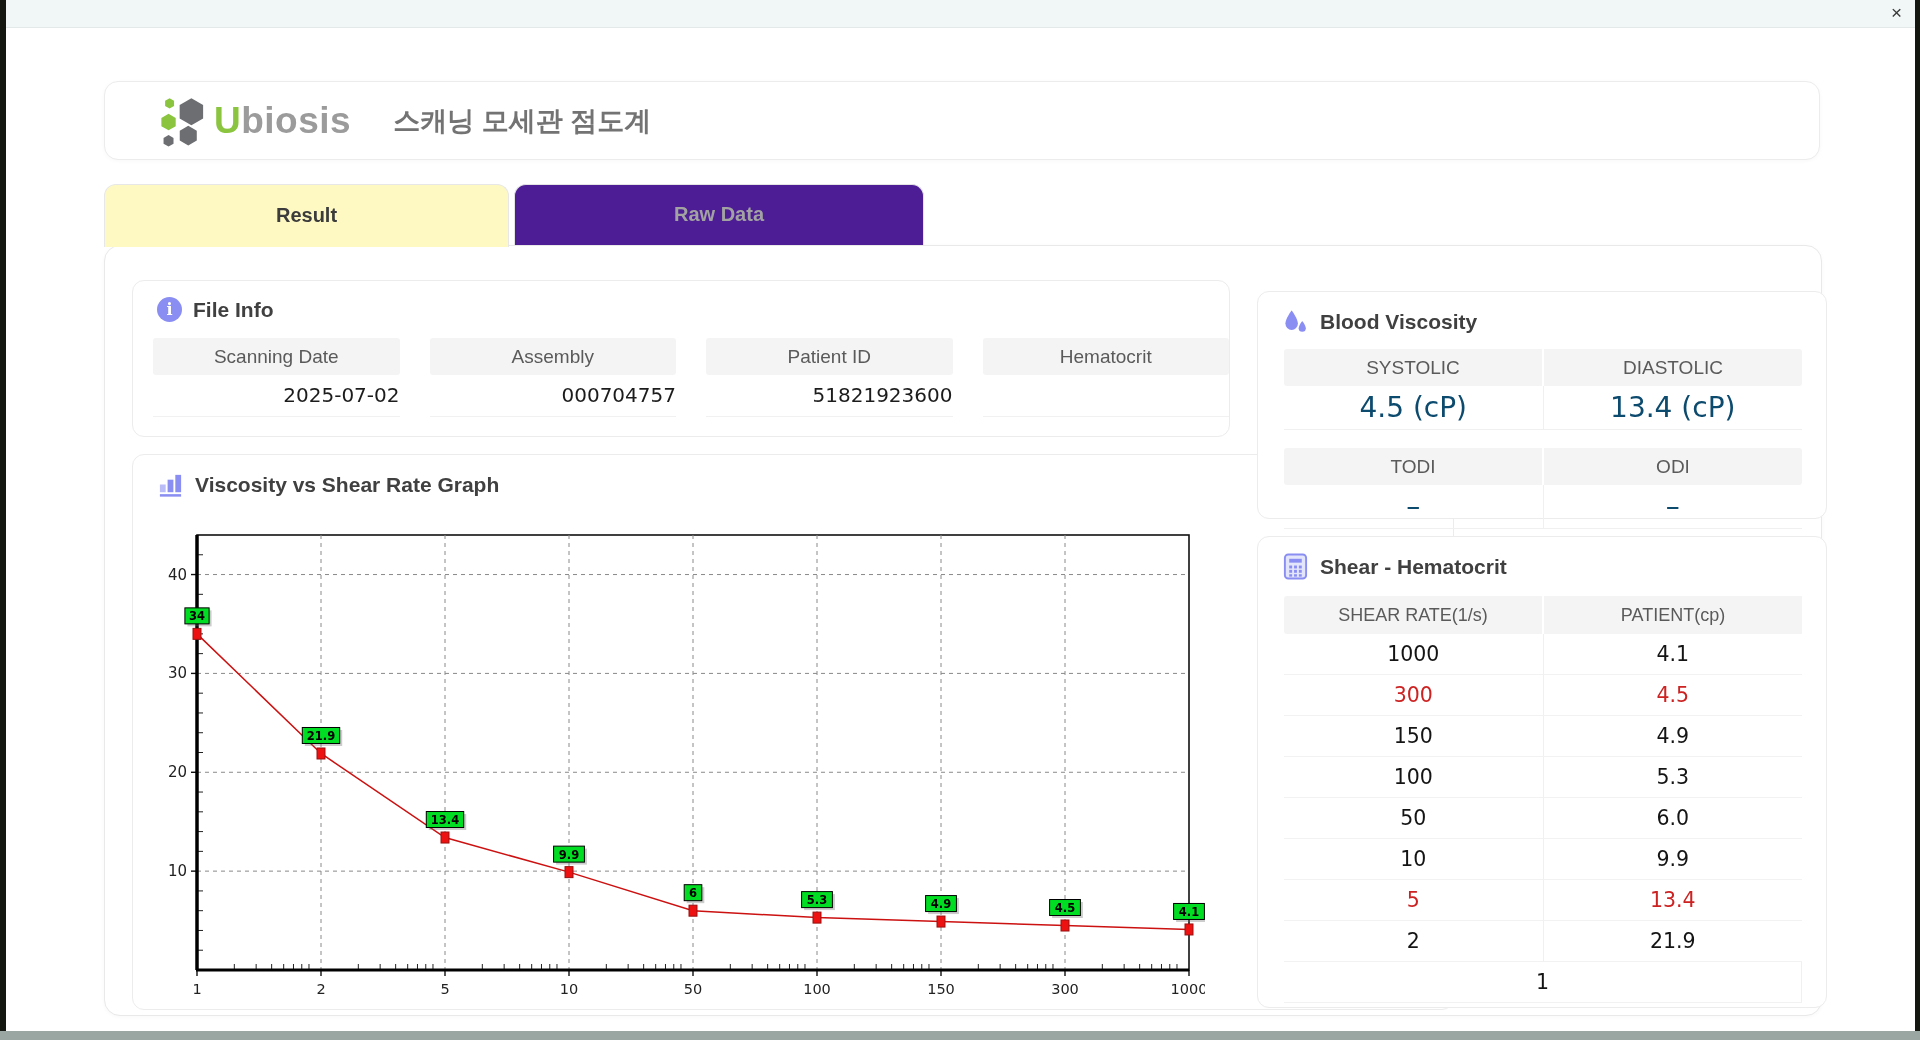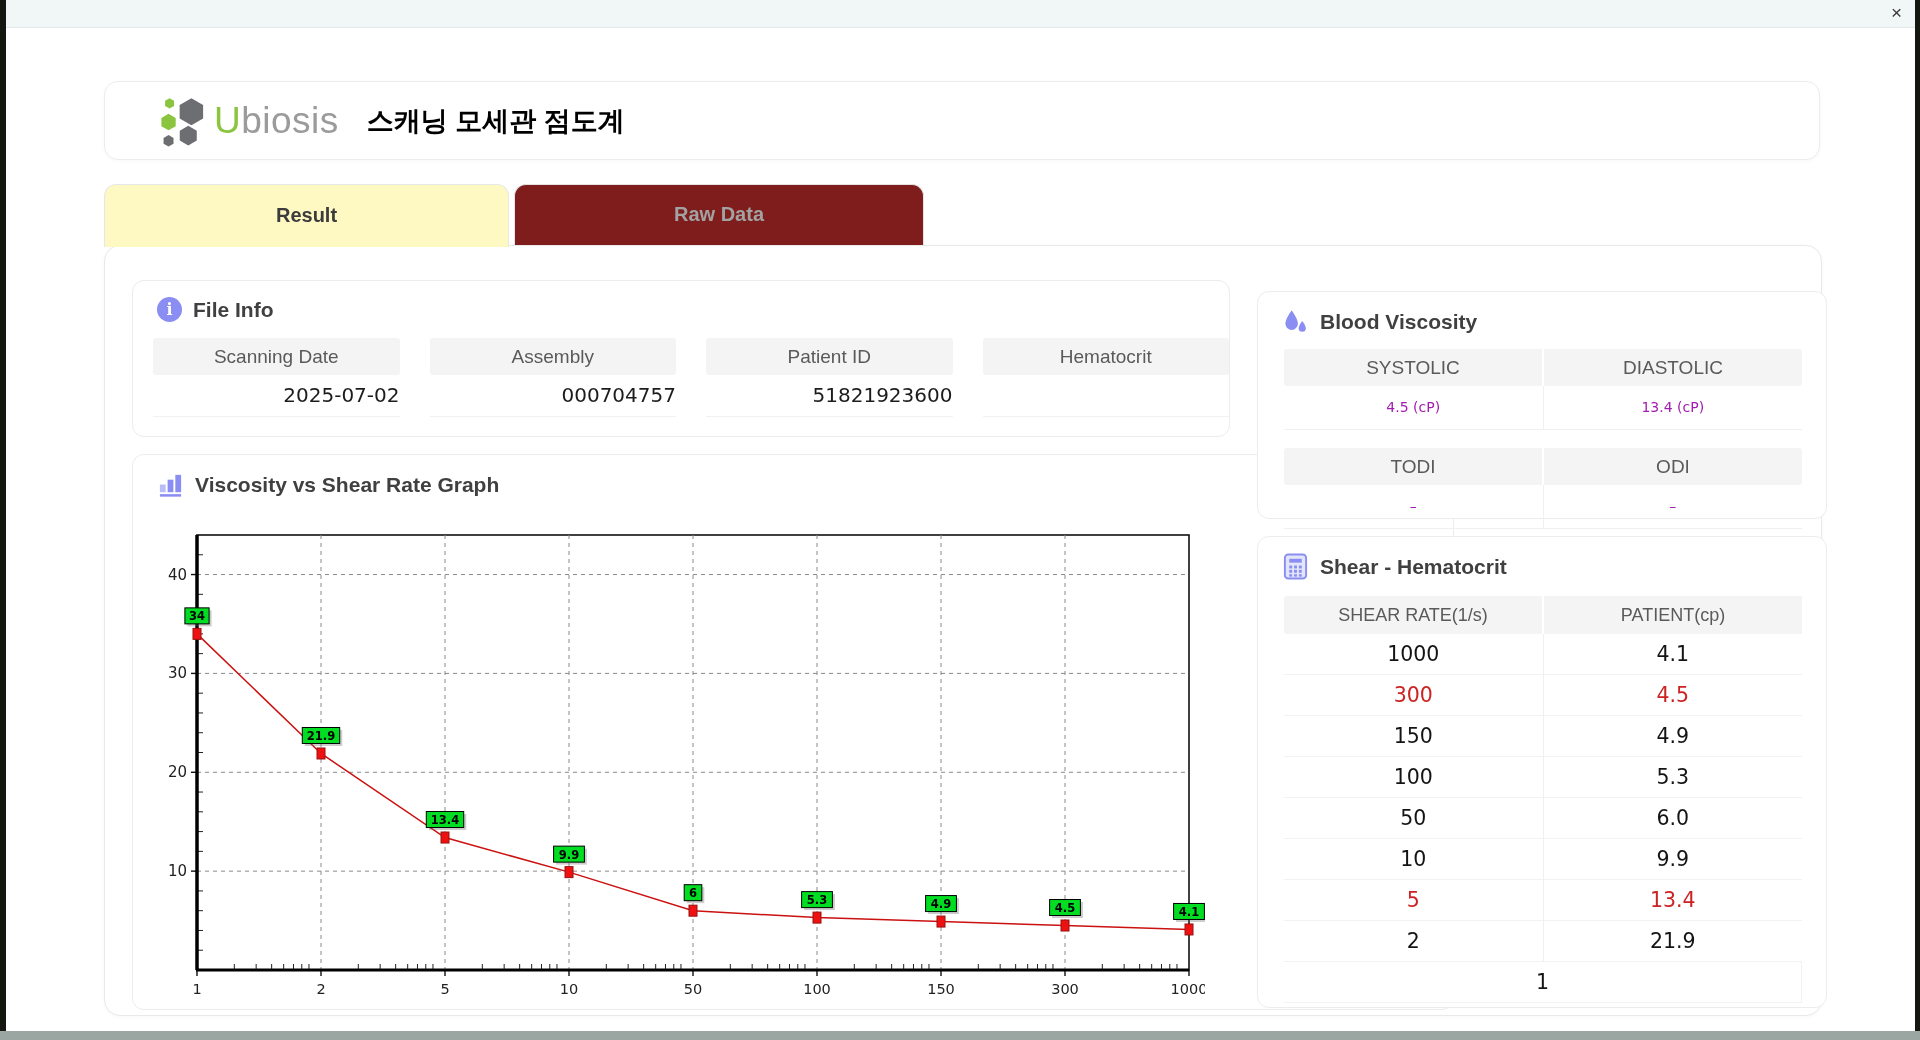--- a/index.html
+++ b/index.html
@@ -6,29 +6,29 @@
   body{width:1920px;height:1040px;background:#14170f;overflow:hidden;
        font-family:"Liberation Sans",sans-serif;position:relative}
   .window{position:absolute;left:6px;top:0;width:1909px;height:1031px;background:#fff}
   .bottom-strip{position:absolute;left:0;bottom:0;width:1920px;height:9px;background:#9aa6a1}
   .titlebar{height:27px;background:#f0f7f6;border-bottom:1px solid #e2e9e8;position:relative}
   .close-btn{position:absolute;right:13px;top:2px;font-size:19px;color:#3a3a3a;line-height:22px;cursor:default}
 
   .header-card{position:absolute;left:98px;top:81px;width:1714px;height:77px;border:1px solid #ececec;
        border-radius:14px;display:flex;align-items:center;box-shadow:0 1px 4px rgba(0,0,0,.03);background:#fff}
   .logo{display:flex;align-items:center;margin-left:50px}
-  .brand{font-size:37px;margin-left:7px;letter-spacing:.5px;font-weight:400}
+  .brand{font-size:37px;margin-left:7px;letter-spacing:.5px;font-weight:700}
   .brand .u{color:#8bc53f}
   .brand .rest{color:#9b9b9b}
-  .korean-title{margin-left:28px;font-size:27px;font-weight:bold;color:#000000}
+  .korean-title{margin-left:42px;font-size:27px;font-weight:bold;color:#737373}
 
   .tabs{position:absolute;left:98px;top:184px;display:flex;z-index:2}
   .tab{text-align:center;font-size:20px;font-weight:bold;border-radius:12px 12px 0 0;box-sizing:border-box}
   .tab-result{width:405px;height:63px;line-height:61px;background:#fef9c3;border:1px solid #e7e7e7;border-bottom:0;color:#3c3c3c}
-  .tab-raw{width:410px;height:61px;line-height:59px;background:#7f1d1d;border:1px solid #e4e4e4;border-bottom:0;color:#a2a2a2;margin-left:5px}
+  .tab-raw{width:410px;height:61px;line-height:59px;background:#4c1d95;border:1px solid #e4e4e4;border-bottom:0;color:#a2a2a2;margin-left:5px}
 
   .main-card{position:absolute;left:98px;top:245px;width:1716px;height:769px;background:#fff;
        border:1px solid #e9e9e9;border-radius:16px;box-shadow:0 1px 4px rgba(0,0,0,.03)}
   .card{position:absolute;background:#fff;border:1px solid #ececec;border-radius:12px;box-sizing:border-box}
   .file-card{left:27px;top:34px;width:1098px;height:157px}
   .graph-card{left:27px;top:208px;width:1322px;height:556px}
   .bv-card{left:1152px;top:45px;width:570px;height:228px}
   .sv-card{left:1152px;top:290px;width:570px;height:472px}
 
   .card-title{display:flex;align-items:center;gap:11px;margin:16px 0 0 24px}
@@ -41,22 +41,22 @@
   .f-label{height:37px;line-height:37px;background:#f4f4f4;border-radius:3px;text-align:center;font-size:19px;color:#5a5a5a}
   .f-value{height:41px;line-height:41px;text-align:right;font-size:20px;color:#1c1c1c;
        font-family:"DejaVu Sans",sans-serif;border-bottom:1px solid #f1f1f1;min-height:41px}
 
   .bv-tables{margin:14px 0 0 26px;width:518px}
   .bv-table{margin-bottom:18px}
   .bv-hrow,.bv-vrow{display:flex}
   .bv-h{flex:1;height:37px;line-height:37px;background:#f4f4f4;text-align:center;font-size:19px;color:#5a5a5a}
   .bv-h:first-child{border-right:2px solid #fff;border-radius:3px 0 0 3px}
   .bv-h:last-child{border-radius:0 3px 3px 0}
-  .bv-v{flex:1;height:43px;line-height:43px;text-align:center;font-size:14px;
-       font-family:"DejaVu Sans",sans-serif;color:#a21caf;border-bottom:1px solid #f0f0f0}
+  .bv-v{flex:1;height:43px;line-height:43px;text-align:center;font-size:28px;
+       font-family:"DejaVu Sans",sans-serif;color:#0c4a6e;border-bottom:1px solid #f0f0f0}
   .bv-v:first-child{border-right:1px solid #f0f0f0}
 
   .sv-table{margin:16px 0 0 26px;width:518px}
   .sv-head{display:flex}
   .sv-head div{flex:1;height:38px;line-height:38px;background:#f4f4f4;text-align:center;font-size:18px;color:#5a5a5a}
   .sv-head div:first-child{border-right:2px solid #fff;border-radius:3px 0 0 3px}
   .sv-row{display:flex}
   .sv-row div{flex:1;height:40px;line-height:40px;text-align:center;font-size:20.5px;
        font-family:"DejaVu Sans",sans-serif;color:#141414;border-bottom:1px solid #f2f2f2}
   .sv-row div:first-child{border-right:1px solid #f0f0f0}

